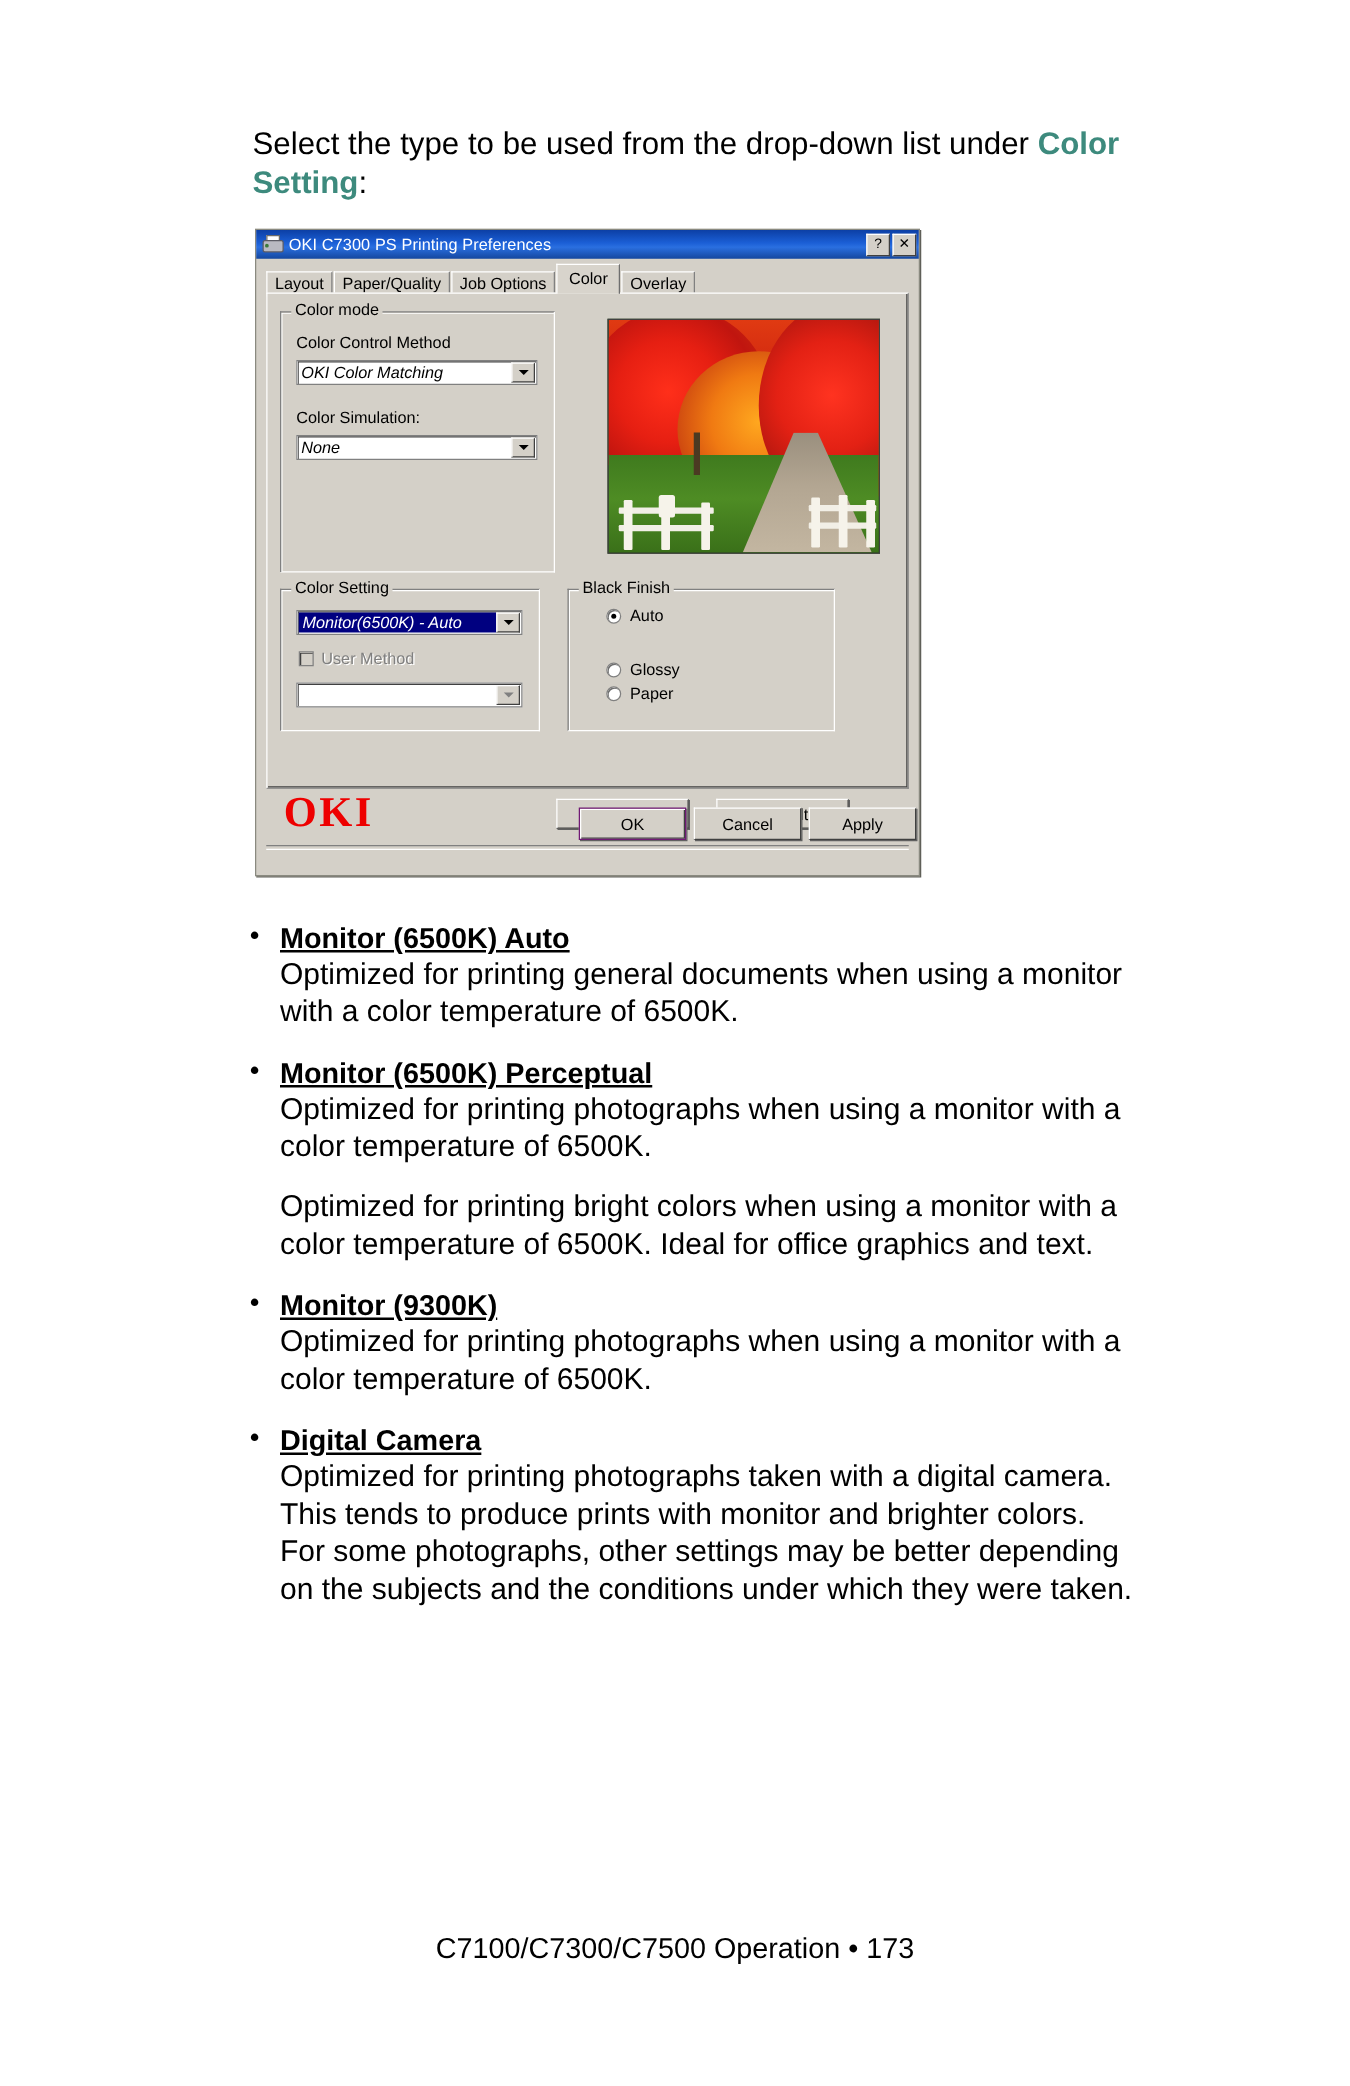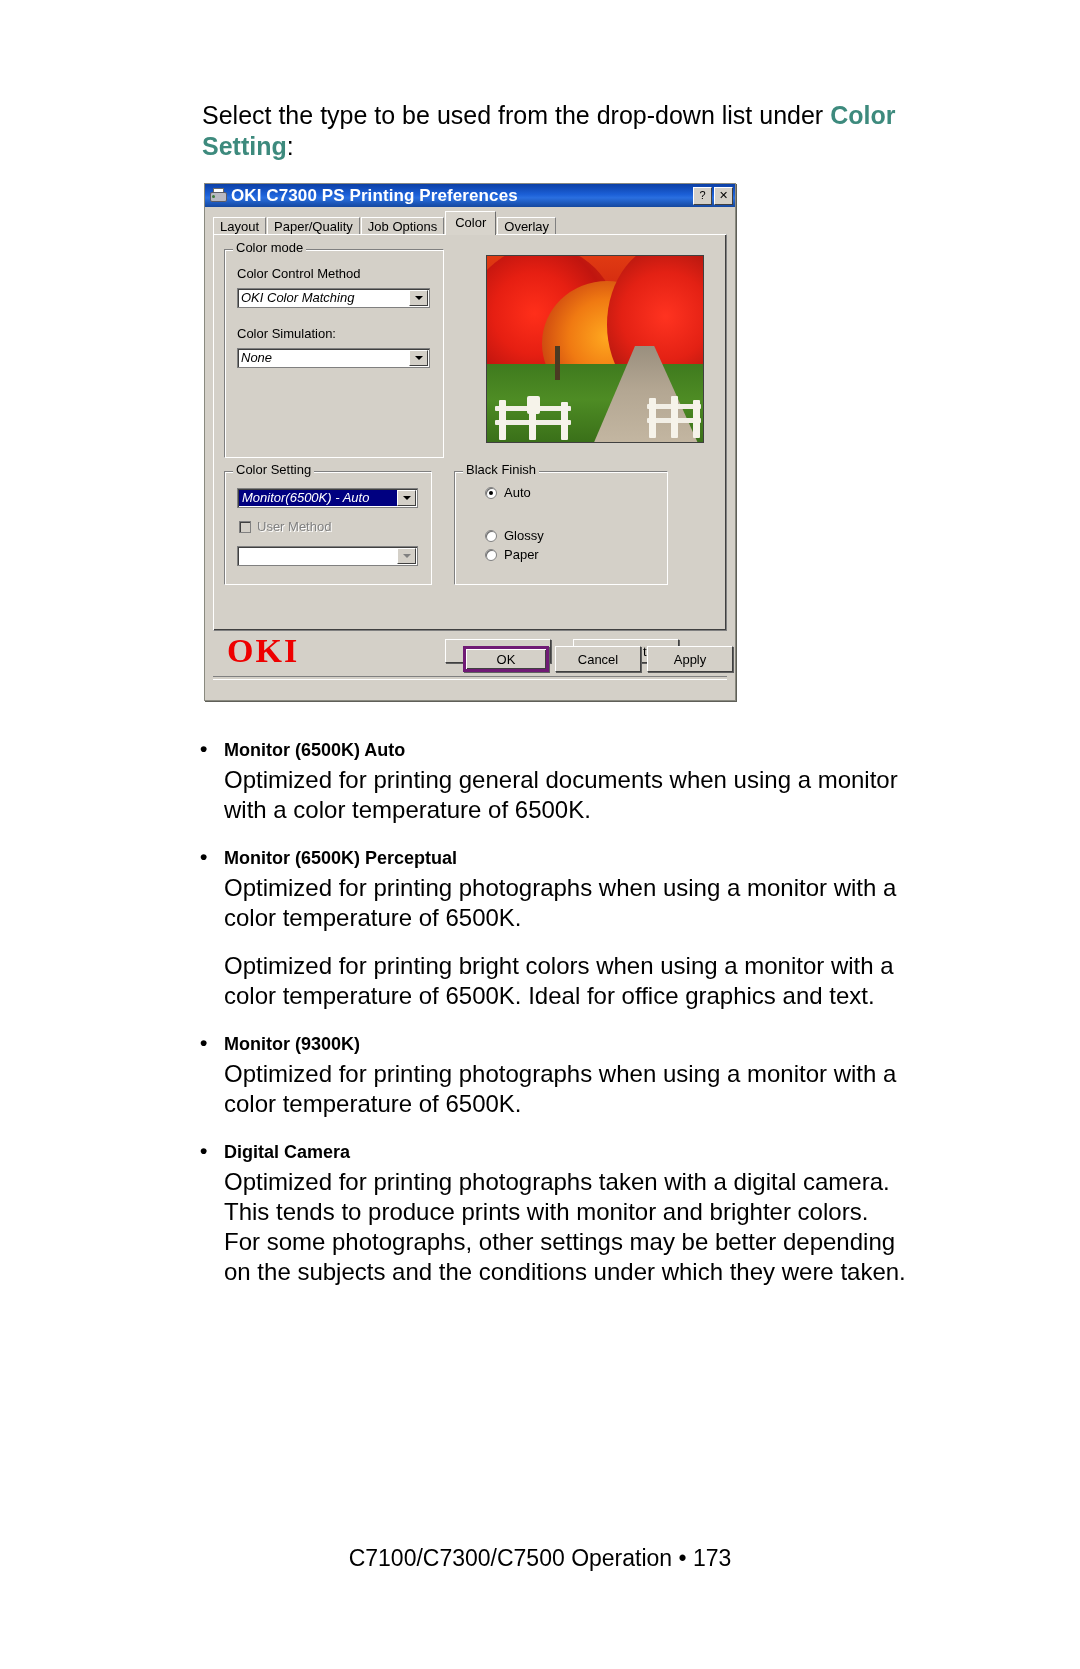--- a/index.html
+++ b/index.html
@@ -82,22 +82,22 @@
     border: 1px solid #6a6a6a;
   }
   .title-icon .dot {
     position: absolute; left: 3px; top: 7px;
     width: 3px; height: 3px;
     background: #3b7a3b;
     border-radius: 50%;
   }
   .title-text {
     color: #ffffff;
-    font-size: 17px;
-    font-weight: bold;
+    font-size: 13px;
+    font-weight: normal;
     letter-spacing: 0.1px;
     white-space: nowrap;
     flex: 1 1 auto;
   }
   .title-buttons {
     display: flex;
     gap: 2px;
     align-items: center;
     flex: 0 0 auto;
   }
@@ -398,41 +398,42 @@
     top: 492px;
     height: 2px;
     border-top: 1px solid #808080;
     border-bottom: 1px solid #ffffff;
   }
 
   .btn-ok     { left: 258px; top: 462px; width: 86px; height: 26px; }
   .btn-cancel { left: 350px; top: 462px; width: 86px; height: 26px; }
   .btn-apply  { left: 442px; top: 462px; width: 86px; height: 26px; }
   .btn.focus {
-    border: 3px solid #701a75;
+    border: 1px solid #701a75;
     box-shadow: inset 1px 1px 0 #ffffff, inset -1px -1px 0 #404040, 1px 1px 0 #606060;
   }
 
   
   .bullets {
     position: absolute;
     left: 196px;
     top: 735px;
     width: 712px;
   }
   .bullet {
     position: relative;
     margin-bottom: 18px;
   }
   .bullet .term {
-    font-size: 18px;
+    font-size: 23px;
     line-height: 30px;
     font-weight: bold;
     padding-left: 28px;
     position: relative;
+    text-decoration: underline;
   }
   .bullet .term::before {
     content: "\2022";
     position: absolute;
     left: 4px;
     top: -1px;
     font-size: 21px;
   }
   .bullet .desc {
     font-size: 24px;

